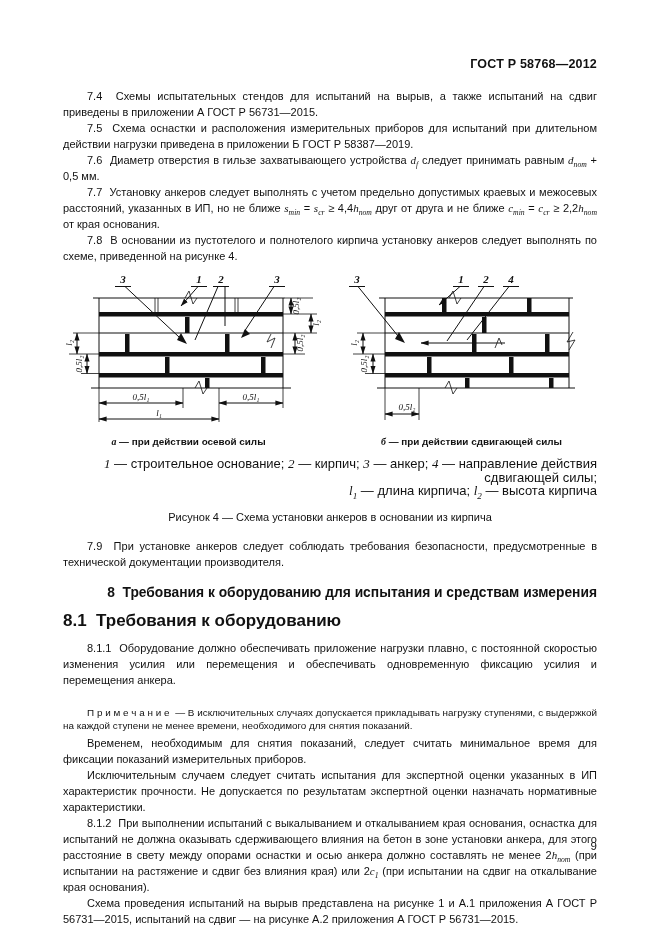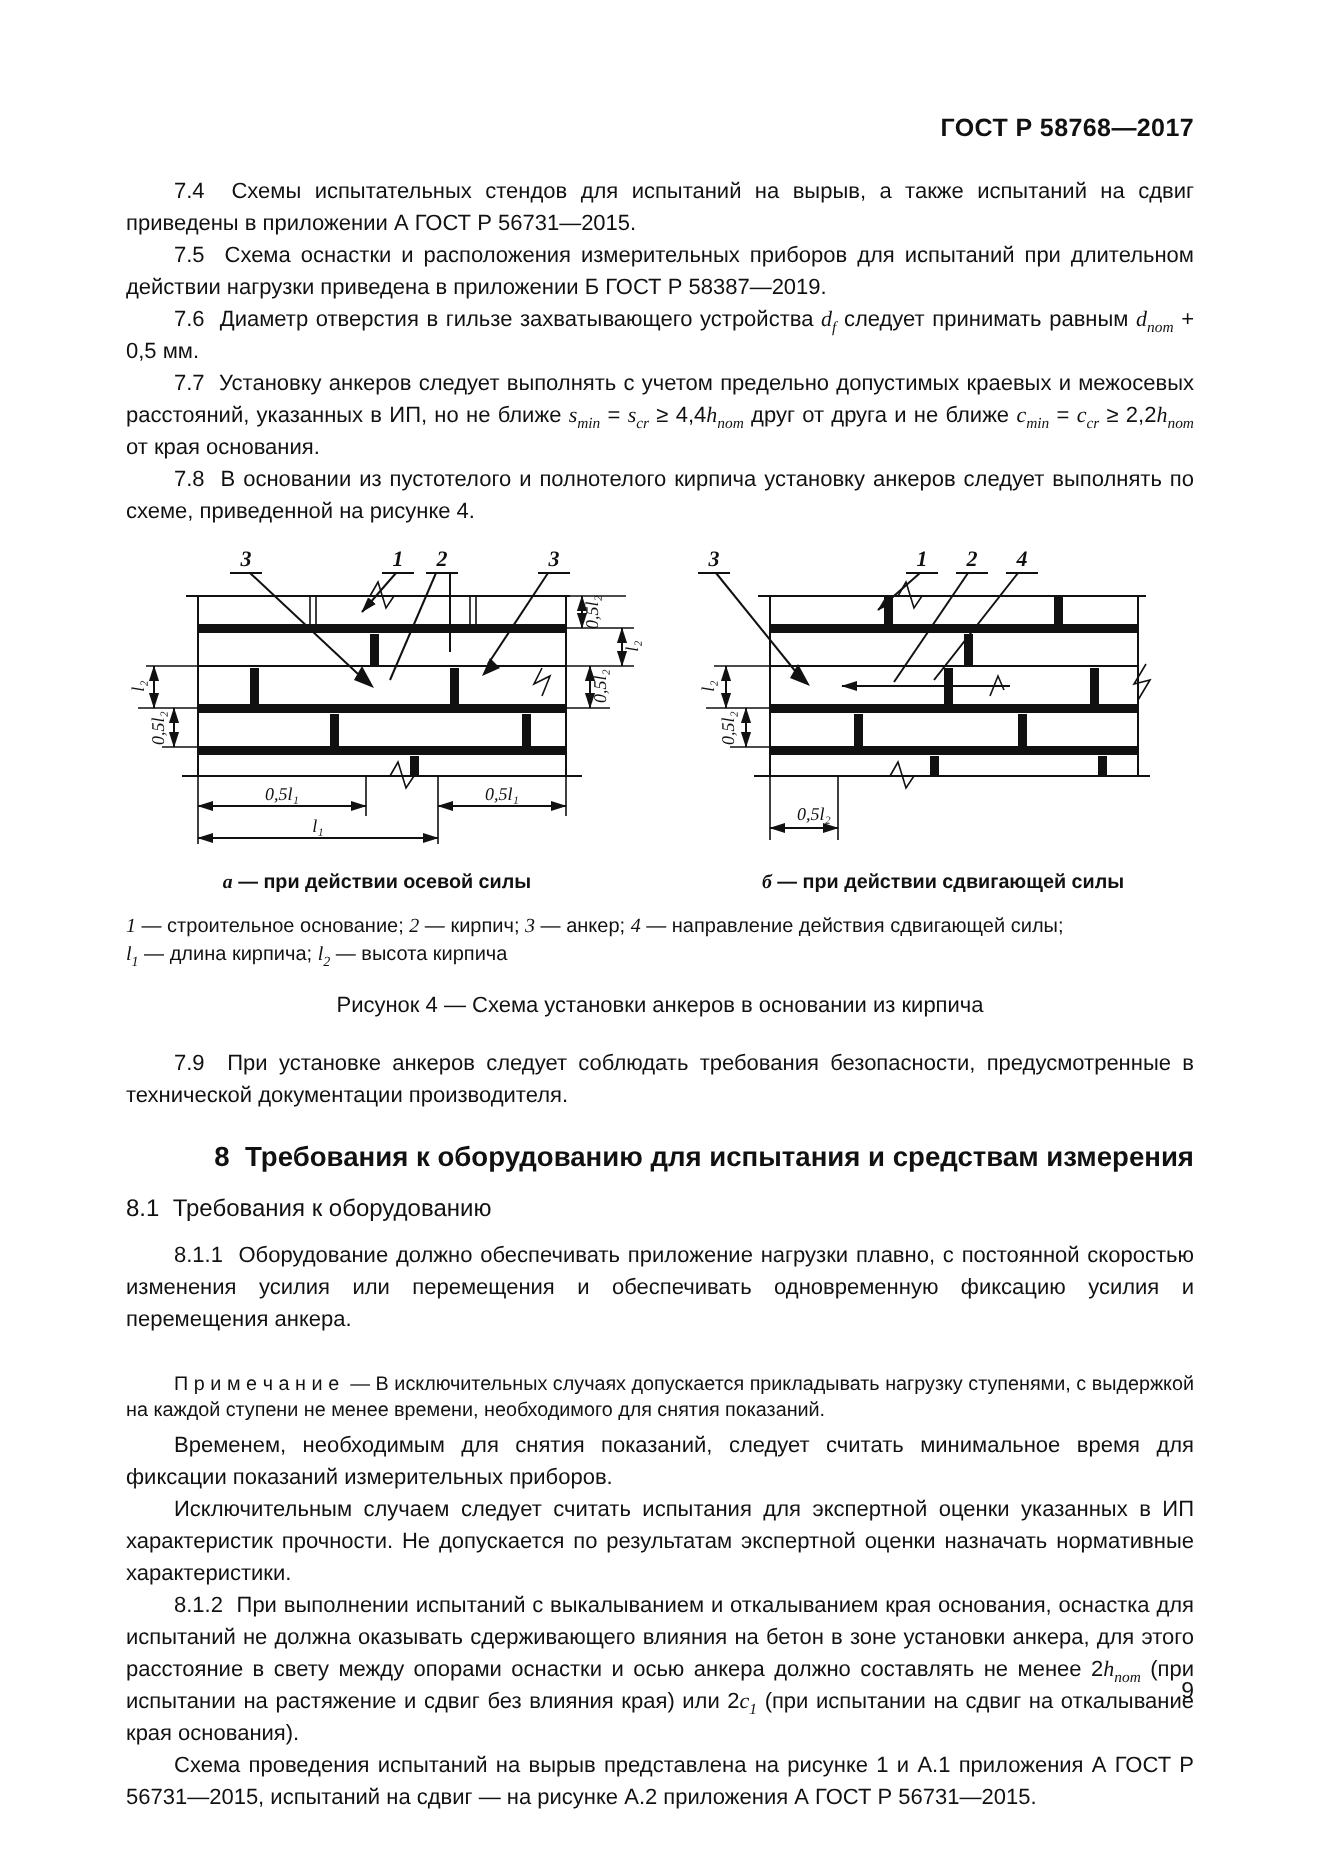--- a/index.html
+++ b/index.html
@@ -3,46 +3,46 @@
 <meta charset="utf-8">
 <style>
   html,body{margin:0;padding:0;background:#ffffff;}
   .page{position:relative;width:661px;height:935px;background:#ffffff;overflow:hidden;
         font-family:"Liberation Sans",sans-serif;color:#111;}
   .content{position:absolute;left:63px;top:57px;width:534px;}
   .doc-header{font-weight:700;font-size:12.5px;text-align:right;letter-spacing:.2px;margin:0 0 17px 0;}
   p{margin:0;}
   .body-p{font-size:11px;line-height:16px;text-align:justify;text-indent:24px;}
   .h8{font-size:13.8px;font-weight:700;margin:15px 0 11px 0;text-indent:0;text-align:right;}
-  .h81{font-size:12px;font-weight:400;margin:0 0 9px 0;text-indent:0;text-align:left;}
+  .h81{font-size:17px;font-weight:700;margin:0 0 9px 0;text-indent:0;text-align:left;}
   .note-p{font-size:9.9px;line-height:13.2px;text-align:justify;text-indent:24px;margin:18px 0 3px 0;}
   i.var{font-family:"Liberation Serif",serif;font-style:italic;}
   sub.var{font-family:"Liberation Serif",serif;font-style:italic;font-size:.7em;line-height:0;}
   .figure{margin:6px 0 0 0;}
   .diagrams{display:flex;justify-content:center;gap:14px;}
   svg.diag{width:258px;height:164px;display:block;}
   .capsrow{display:flex;justify-content:center;gap:32px;margin-top:2px;}
   .capsrow .cap{width:258px;text-align:center;font-size:9.9px;font-weight:700;}
-  .legend{font-size:10px;line-height:13.5px;text-align:left;margin-top:10px;}
+  .legend{font-size:13px;line-height:13.5px;text-align:right;margin-top:10px;}
   .figtitle{font-size:11px;text-align:center;margin:13px 0 15px 0;}
   .pagenum{position:absolute;right:64px;top:840px;font-size:11.5px;}
   
   text.co{font:italic 700 11px "Liberation Serif",serif;fill:#111;}
   text.dlab{font:italic 9px "Liberation Serif",serif;fill:#111;}
   .ln{stroke:#111;stroke-width:1;fill:none;}
   .thin{stroke:#111;stroke-width:.8;fill:none;}
   .blk{fill:#111;stroke:none;}
 </style>
 </head>
 <body>
 
 <div class="page">
   <div class="content">
 
-    <div class="doc-header">ГОСТ Р 58768—2017</div>
+    <div class="doc-header">ГОСТ Р 58768—2012</div>
 
     <p class="body-p">7.4&nbsp; Схемы испытательных стендов для испытаний на вырыв, а также испытаний на сдвиг приведены в приложении А ГОСТ Р 56731—2015.</p>
     <p class="body-p">7.5&nbsp; Схема оснастки и расположения измерительных приборов для испытаний при длительном действии нагрузки приведена в приложении Б ГОСТ Р 58387—2019.</p>
     <p class="body-p">7.6&nbsp; Диаметр отверстия в гильзе захватывающего устройства <i class="var">d</i><sub class="var">f</sub> следует принимать равным <i class="var">d</i><sub class="var">nom</sub> + 0,5 мм.</p>
     <p class="body-p">7.7&nbsp; Установку анкеров следует выполнять с учетом предельно допустимых краевых и межосевых расстояний, указанных в ИП, но не ближе <i class="var">s</i><sub class="var">min</sub> = <i class="var">s</i><sub class="var">cr</sub> ≥ 4,4<i class="var">h</i><sub class="var">nom</sub> друг от друга и не ближе <i class="var">c</i><sub class="var">min</sub> = <i class="var">c</i><sub class="var">cr</sub> ≥ 2,2<i class="var">h</i><sub class="var">nom</sub> от края основания.</p>
     <p class="body-p">7.8&nbsp; В основании из пустотелого и полнотелого кирпича установку анкеров следует выполнять по схеме, приведенной на рисунке 4.</p>
 
     <div class="figure">
       <div class="diagrams">
 

